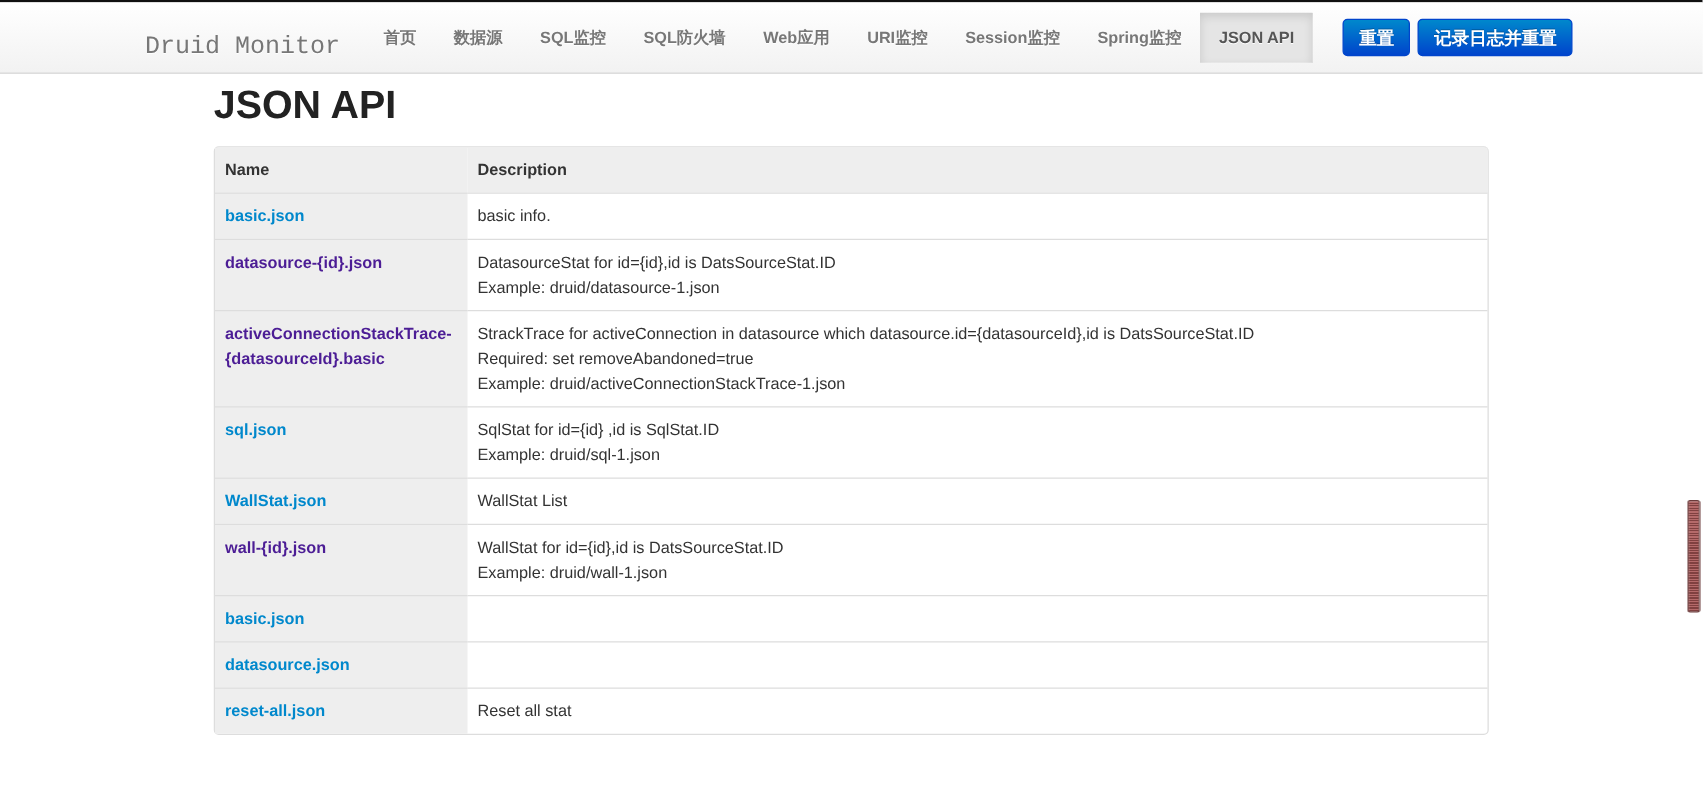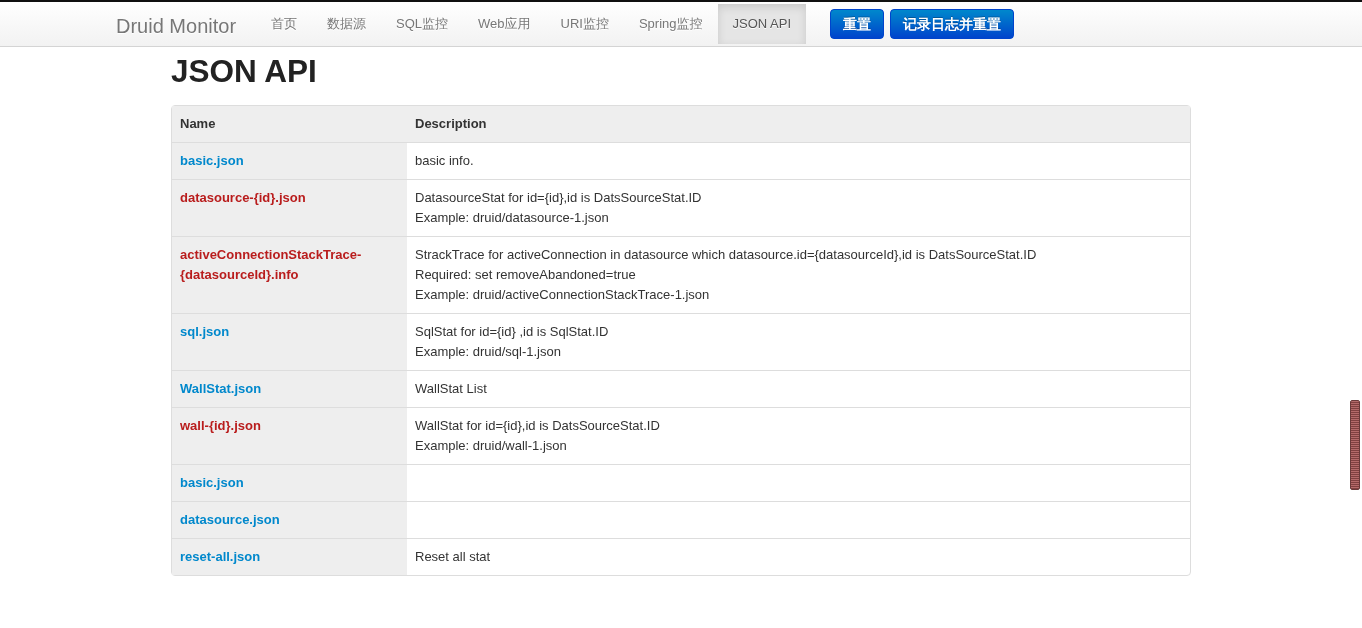--- a/index.html
+++ b/index.html
@@ -23,34 +23,35 @@
     min-height: 40px;
   }
   .navbar-inner {
     max-width: 1170px;
     margin: 0 auto;
     padding: 0 20px;
     display: flex;
     align-items: center;
   }
   .brand {
-    padding: 14px 20px 10px 0;
+    padding: 26px 20px 10px 0;
     font-size: 20px;
     color: #777;
     text-shadow: 0 1px 0 #fff;
     text-decoration: none;
     white-space: nowrap;
+    font-family: Liberation Mono, monospace;
   }
   .nav {
     list-style: none;
     display: flex;
     align-items: center;
     margin: 0;
   }
-  .nav li { display: block; }
+  .nav li { display: block; font-weight: bold; }
   .nav li a {
     display: block;
     padding: 10px 15px;
     color: #777;
     text-decoration: none;
     text-shadow: 0 1px 0 #fff;
     font-size: 13px;
     white-space: nowrap;
   }
   .nav li.active a {
@@ -107,30 +108,30 @@
     line-height: 20px;
   }
   table.api thead th {
     background: #eee;
     font-weight: bold;
     border-top: none;
     margin-top: 12px;
   }
   table.api td.name-col {
     background: #eee;
-    width: 235px;
+    width: 202px;
     font-weight: bold;
     color: #333;
   }
   table.api td.name-col a {
     color: #0088cc;
     text-decoration: none;
     font-weight: bold;
   }
-  table.api td.name-col .plain { color: #b91c1c; }
+  table.api td.name-col .plain { color: #4c1d95; }
   .scrollbar-fake {
     position: fixed;
     right: 2px;
     top: 0;
     bottom: 0;
     width: 14px;
     background: transparent;
   }
   .scrollbar-thumb {
     position: absolute;
@@ -154,24 +155,30 @@
           <li>
             <a href="#">首页</a>
           </li>
           <li>
             <a href="#">数据源</a>
           </li>
           <li>
             <a href="#">SQL监控</a>
           </li>
           <li>
+            <a href="#">SQL防火墙</a>
+          </li>
+          <li>
             <a href="#">Web应用</a>
           </li>
           <li>
             <a href="#">URI监控</a>
+          </li>
+          <li>
+            <a href="#">Session监控</a>
           </li>
           <li>
             <a href="#">Spring监控</a>
           </li>
           <li class="active">
             <a href="#">JSON API</a>
           </li>
         </ul>
       <div class="btn-group">
         <a class="btn btn-primary" href="#">重置</a>
@@ -192,21 +199,21 @@
       <tbody id="api-tbody">
           <tr>
             <td class="name-col"><a href="#">basic.json</a></td>
             <td>basic info.</td>
           </tr>
           <tr>
             <td class="name-col"><span class="plain">datasource-{id}.json</span></td>
             <td>DatasourceStat for id={id},id is DatsSourceStat.ID<br>Example: druid/datasource-1.json</td>
           </tr>
           <tr>
-            <td class="name-col"><span class="plain">activeConnectionStackTrace-{datasourceId}.info</span></td>
+            <td class="name-col"><span class="plain">activeConnectionStackTrace-{datasourceId}.basic</span></td>
             <td>StrackTrace for activeConnection in datasource which datasource.id={datasourceId},id is DatsSourceStat.ID<br>Required: set removeAbandoned=true<br>Example: druid/activeConnectionStackTrace-1.json</td>
           </tr>
           <tr>
             <td class="name-col"><a href="#">sql.json</a></td>
             <td>SqlStat for id={id} ,id is SqlStat.ID<br>Example: druid/sql-1.json</td>
           </tr>
           <tr>
             <td class="name-col"><a href="#">WallStat.json</a></td>
             <td>WallStat List</td>
           </tr>

